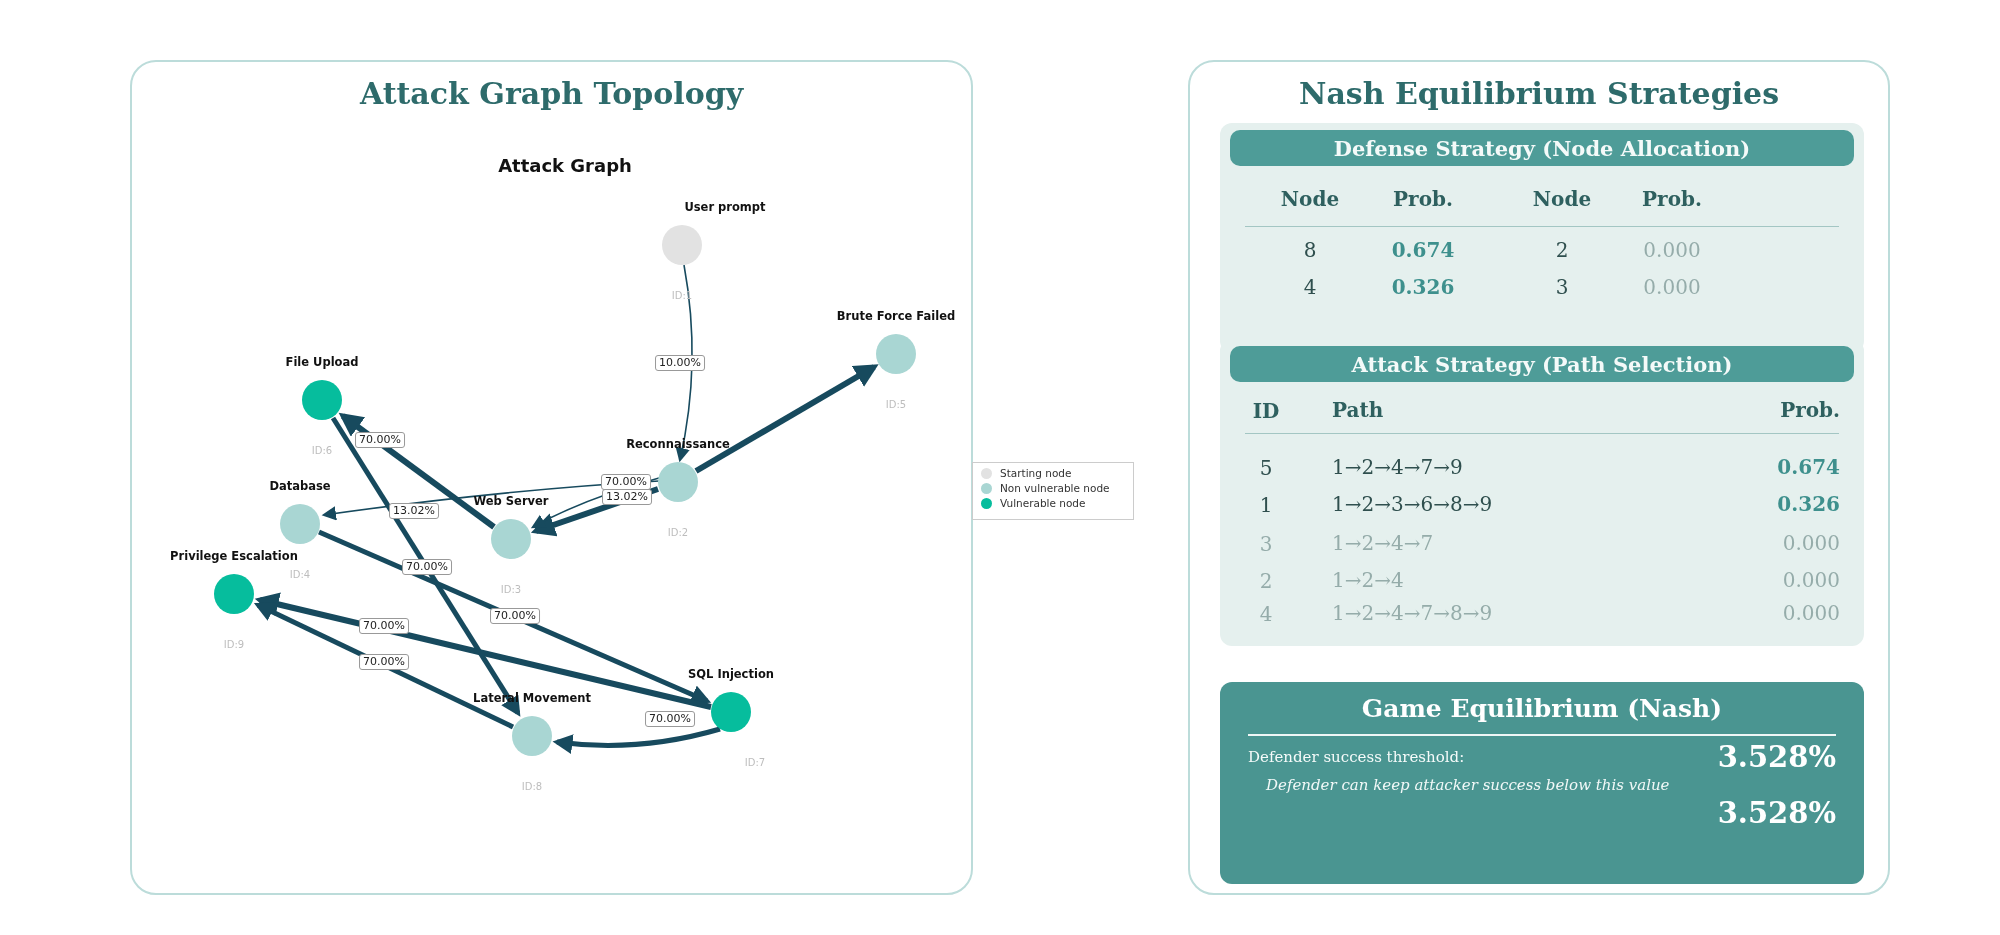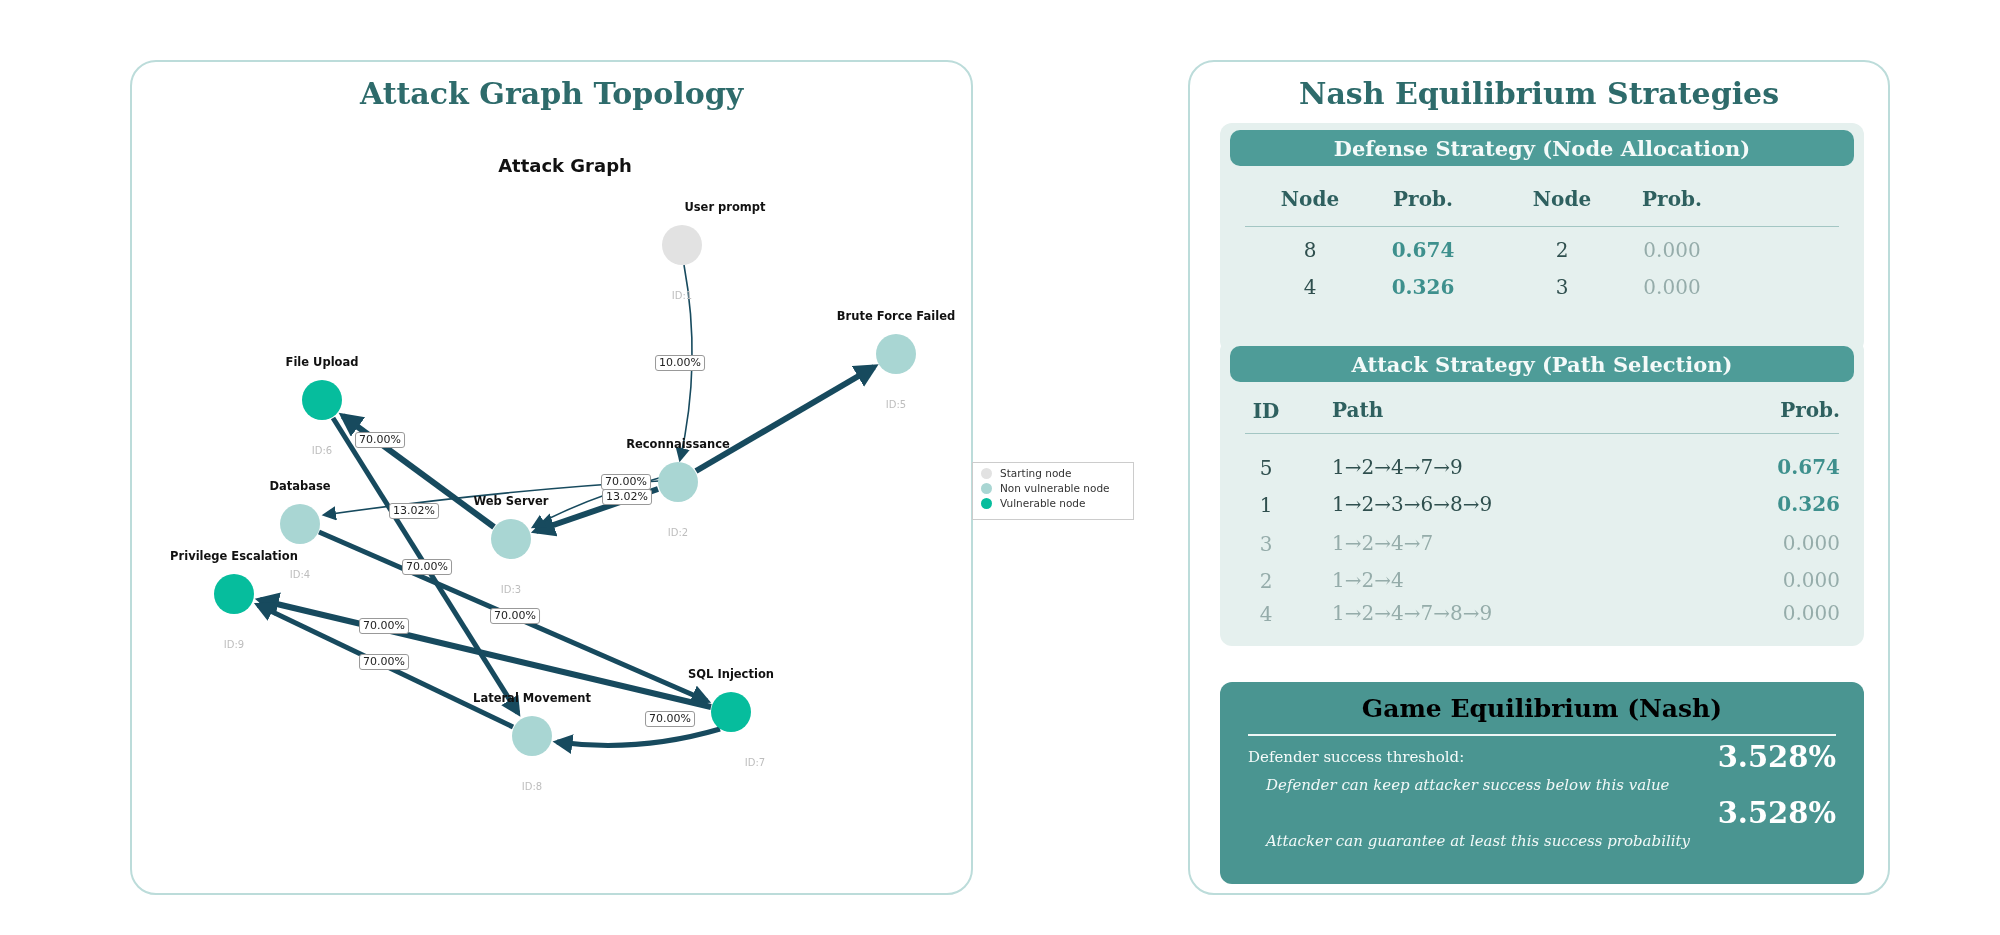--- a/index.html
+++ b/index.html
@@ -26,21 +26,21 @@
   #attack-card{top:277px;height:307px}
   .pill{position:absolute;left:10px;right:10px;top:7px;height:36px;background:#4E9C98;border-radius:10px;
     color:#F4FAF9;font-weight:bold;font-size:21px;text-align:center;line-height:37px;white-space:nowrap}
   .rule{position:absolute;height:1px;background:#A3C6C3;left:25px;right:25px}
   .th{font-weight:bold;font-size:20px;color:#2E605F;white-space:nowrap}
   .td{font-size:20px;white-space:nowrap}
   .c-dark{color:#2F4F4E}
   .c-accent{color:#3E908D;font-weight:bold}
   .c-muted{color:#95ACAA}
   #game-card{position:absolute;left:30px;top:620px;width:644px;height:202px;background:#4A9591;border-radius:12px;color:#fff}
-  .game-title{position:absolute;left:0;right:0;top:12px;text-align:center;font-weight:bold;font-size:25px;color:#000000}
+  .game-title{position:absolute;left:0;right:0;top:12px;text-align:center;font-weight:bold;font-size:25px;color:#ffffff}
   .game-rule{position:absolute;left:28px;right:28px;top:52px;height:2px;background:#EFF7F6}
   .game-label{position:absolute;left:28px;font-size:15px;color:#F6FBFA;white-space:nowrap}
   .game-value{position:absolute;right:28px;font-size:29px;font-weight:bold;color:#FFFFFF;white-space:nowrap}
   .game-sub{position:absolute;left:46px;font-size:15px;font-style:italic;color:#F2F9F8;white-space:nowrap}
   #graph-svg{position:absolute;left:0;top:0}
   #graph-labels{position:absolute;inset:0;pointer-events:none}
 </style>
 </head>
 <body>
 
@@ -179,15 +179,14 @@
 
   <div class="serif" id="game-card">
     <div class="game-title serif">Game Equilibrium (Nash)</div>
     <div class="game-rule"></div>
 
     <span class="game-label" style="top:66px">Defender success threshold:</span>
     <span class="game-value" style="top:58px">3.528%</span>
     <span class="game-sub" style="top:94px">Defender can keep attacker success below this value</span>
 
     <span class="game-value" style="top:114px">3.528%</span>
-    <span class="game-sub" style="top:150px">Attacker can guarantee at least this success probability</span>
   </div>
 </div>
 
 </body></html>

